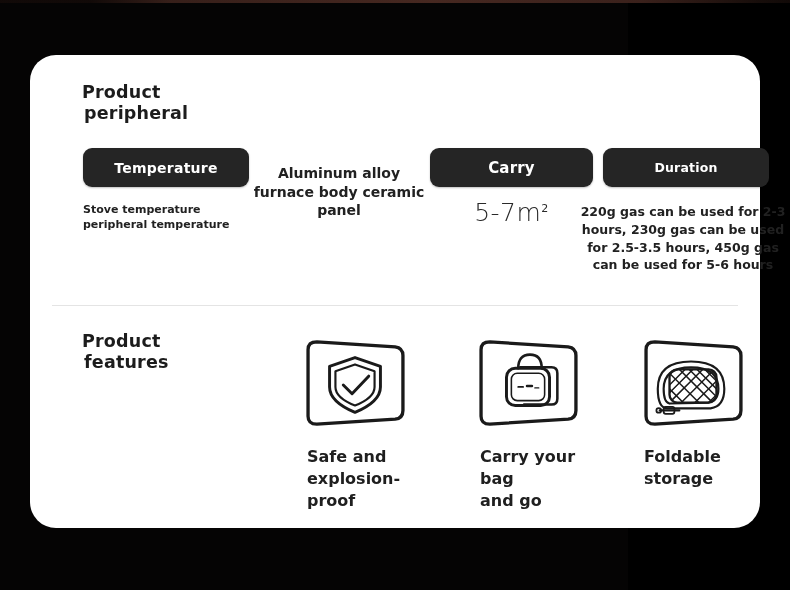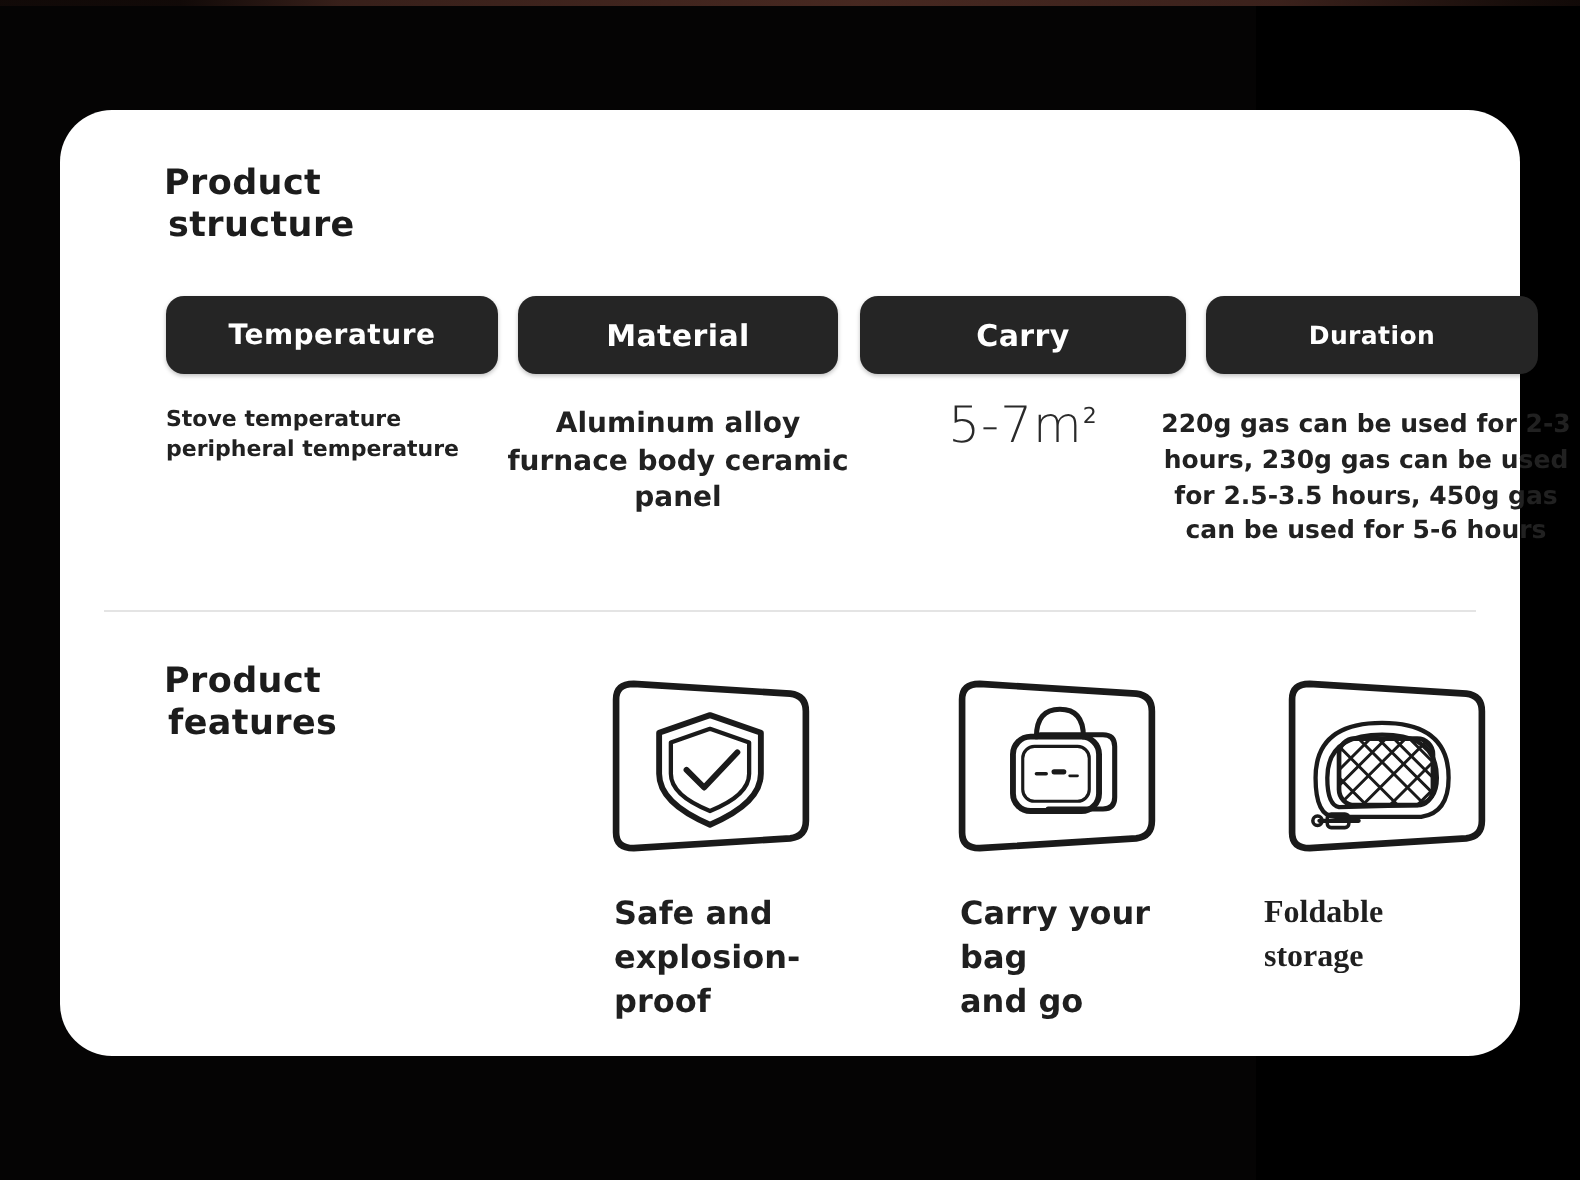--- a/index.html
+++ b/index.html
@@ -149,52 +149,51 @@
   .feature-caption {
     margin-top: 18px;
     font-size: 16px;
     font-weight: bold;
     color: #1f1f1f;
     line-height: 1.36;
     text-align: left;
   }
   #feature-safe .feature-caption     { margin-left: 42px; }
   #feature-carry .feature-caption    { margin-left: 42px; }
-  #feature-foldable .feature-caption { margin-left: 24px; font-family: Liberation Serif, serif; }
+  #feature-foldable .feature-caption { margin-left: 36px; }
 
   .icon-stroke {
     fill: none;
     stroke: #1a1a1a;
     stroke-linecap: round;
     stroke-linejoin: round;
   }
 </style>
 </head>
 <body>
 
 <div id="page">
 
   <div id="top-hairline"></div>
 
   <div id="card">
 
     <div id="structure-heading" class="section-heading">
       <span>Product</span>
-      <span class="heading-line2">structure</span>
+      <span class="heading-line2">peripheral</span>
     </div>
 
     <div id="structure-row">
 
       <div class="col" id="col-temperature">
         <div class="pill small">Temperature</div>
         <div class="col-body body-right">Stove temperature peripheral temperature</div>
       </div>
 
       <div class="col" id="col-material">
-        <div class="pill large">Material</div>
         <div class="col-body body-center">Aluminum alloy furnace body ceramic panel</div>
       </div>
 
       <div class="col" id="col-range">
         <div class="pill large">Carry</div>
         <div class="body-area"><span>5-7m</span><sup>2</sup></div>
       </div>
 
       <div class="col" id="col-duration">
         <div class="pill medium">Duration</div>

